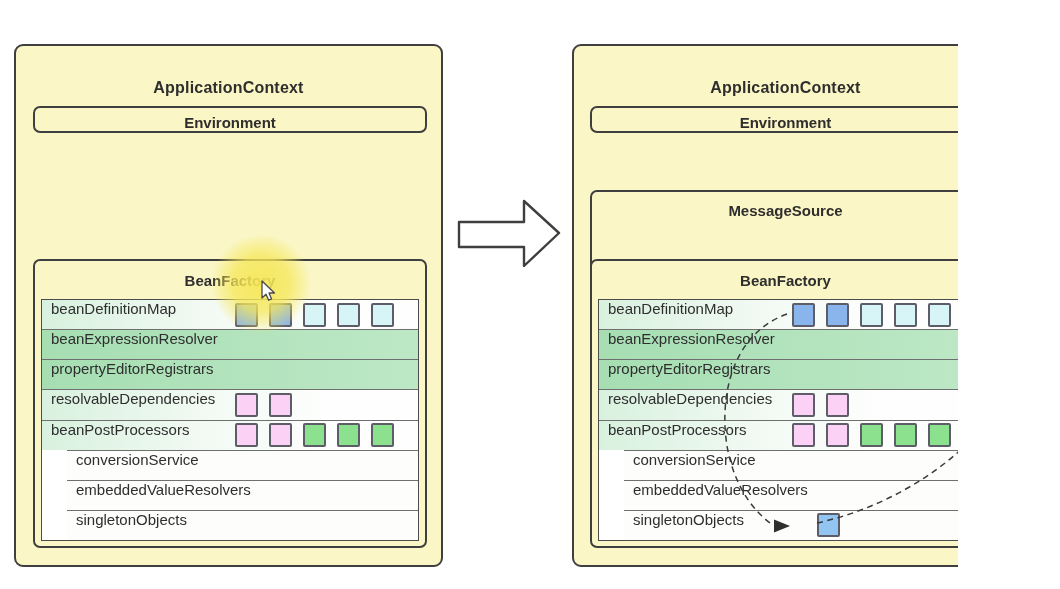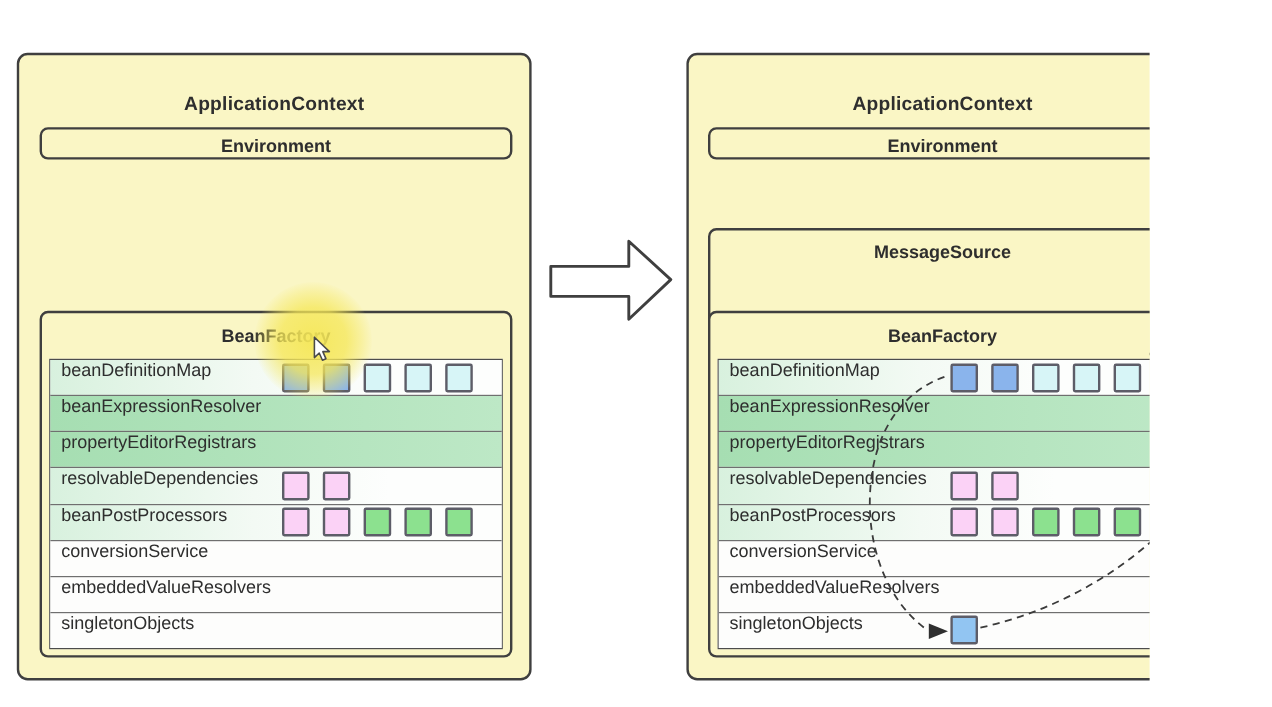--- a/index.html
+++ b/index.html
@@ -34,21 +34,21 @@
   .bf-title{position:absolute;top:11px;left:0;right:0;text-align:center;font-weight:bold;font-size:15px;}
   .bf-table{
     position:absolute;left:6px;right:6px;top:38px;bottom:5px;
     border:1.6px solid #4c4c4c;background:#fff;
     display:flex;flex-direction:column;
   }
   .bf-row{position:relative;flex:1;display:flex;align-items:flex-start;}
   .bf-row + .bf-row{border-top:1.2px solid #6f6f6f;}
   .bg-fade{background:linear-gradient(to right,#d8f1de 0%,#f3faf4 45%,#fdfefd 75%);}
   .bg-green{background:linear-gradient(to right,#a6deb2 0%,#bde8c6 100%);}
-  .bg-white{background:#fdfdfc;}
+  .bg-white{background:#fdfdfc;margin-left:25px;}
   .bf-label{padding-left:9px;font-size:15px;white-space:nowrap;}
   .sq-wrap{position:absolute;left:193px;top:50%;transform:translateY(-50%);display:flex;gap:11px;}
   .sq{width:23px;height:24px;border:2px solid #5d5d68;border-radius:2px;}
 
   .glow{
     position:absolute;left:212px;top:235px;width:98px;height:98px;border-radius:50%;
     background:radial-gradient(circle,
       rgba(245,231,88,0.95) 0%,
       rgba(245,231,88,0.75) 40%,
       rgba(245,231,88,0.35) 58%,

